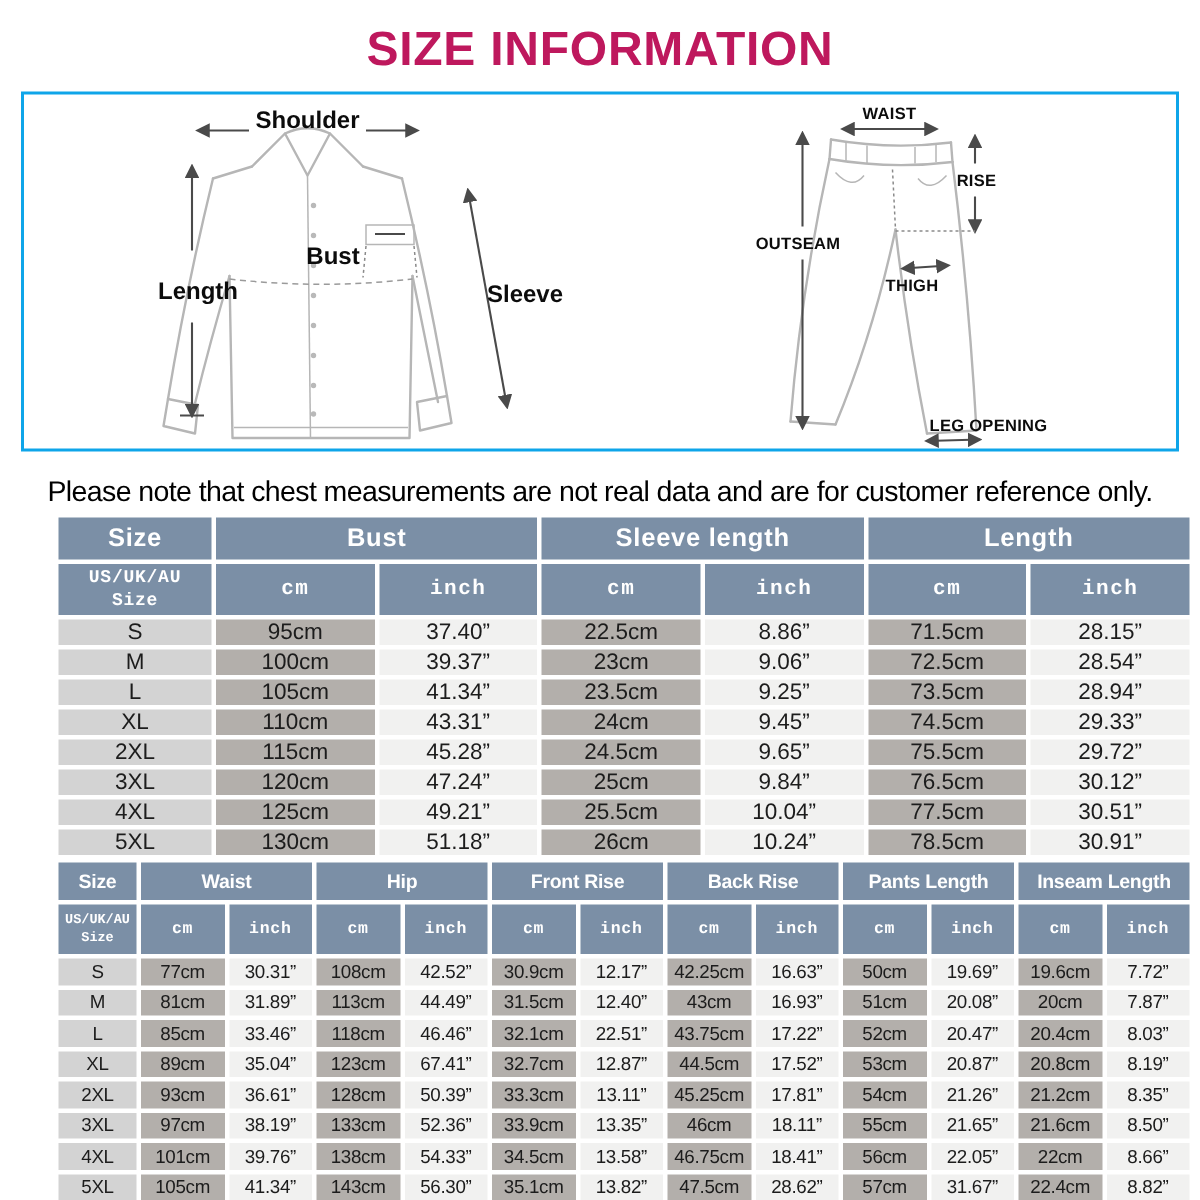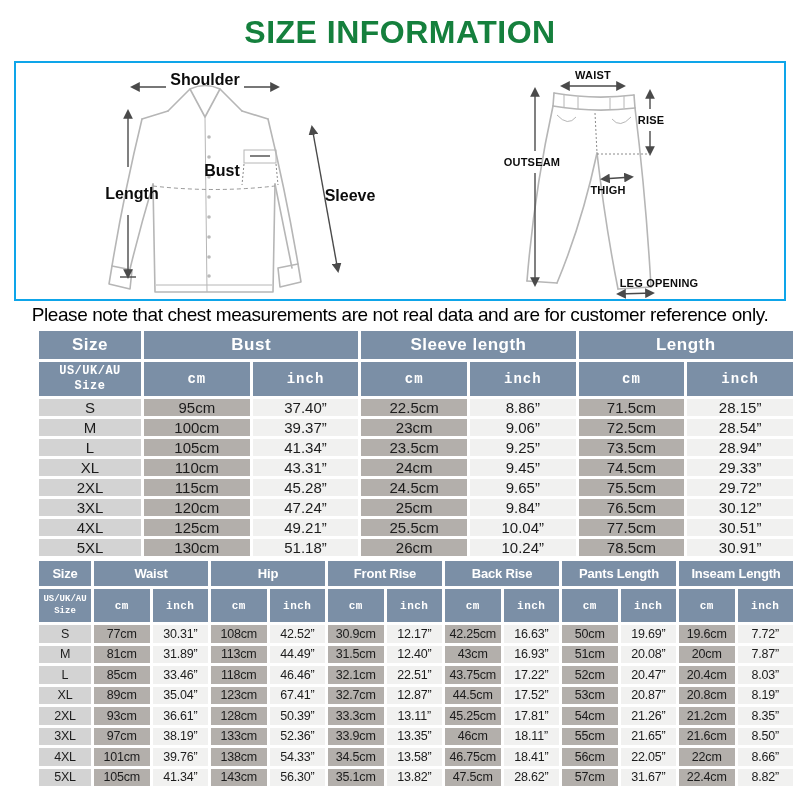--- a/index.html
+++ b/index.html
@@ -1,39 +1,39 @@
 <!DOCTYPE html>
 <html style="--header-blue: #7b8fa6; --size-cell: #d3d3d3; --cm-cell: #b3afab; --inch-cell: #f1f1f0; --outline-gray: #b6b6b6; --arrow-dark: #4a4a4a;"><head>
 <meta charset="utf-8">
 <style>
   html,body{margin:0;padding:0;background:#ffffff;width:800px;height:800px;overflow:hidden;
     font-family:"Liberation Sans",sans-serif;}
   .page{width:800px;height:800px;position:relative;}
 
   
   .title{margin:0;padding-top:14px;text-align:center;font-size:32px;font-weight:bold;
-    color:#15803d;letter-spacing:0.5px;}
+    color:#be185d;letter-spacing:0.5px;}
 
   
   .diagram-box{box-sizing:border-box;margin:10px auto 0 auto;width:772px;height:240px;
     border:2px solid #0ea5e9;display:flex;background:#fff;}
   .diagram-box svg{display:block;}
   .garment{fill:none;stroke:var(--outline-gray);stroke-width:1.6;stroke-linejoin:round;stroke-linecap:round;}
   .garment-thin{fill:none;stroke:var(--outline-gray);stroke-width:1;}
   .dashline{fill:none;stroke:#9a9a9a;stroke-width:1;stroke-dasharray:4,3;}
   .dotline{fill:none;stroke:#8a8a8a;stroke-width:1;stroke-dasharray:2,2;}
   .measure{fill:none;stroke:var(--arrow-dark);stroke-width:1.4;}
   .arrow-fill{fill:var(--arrow-dark);}
   .shirt-label{font-family:"Liberation Sans",sans-serif;font-size:16px;font-weight:bold;fill:#0c0c0c;}
   .pants-label{font-family:"Liberation Sans",sans-serif;font-size:11px;font-weight:bold;fill:#0c0c0c;letter-spacing:0.2px;}
   .btn-dot{fill:#b9b9b9;}
 
   
   .note{width:800px;height:27px;display:flex;align-items:center;justify-content:center;
-    font-size:19px;letter-spacing:-0.4px;color:#000;white-space:nowrap;margin-top:0;}
+    font-size:19px;letter-spacing:-0.4px;color:#000;white-space:nowrap;margin-top:14px;}
 
   
   table{border-collapse:separate;border-spacing:3px;margin-left:36px;width:760px;table-layout:fixed;}
   th,td{text-align:center;vertical-align:middle;padding:0;overflow:hidden;}
   th{background:var(--header-blue);color:#fff;font-weight:bold;}
   td.c-size{background:var(--size-cell);}
   td.c-cm{background:var(--cm-cell);}
   td.c-inch{background:var(--inch-cell);}
   tbody td{color:#1c1c1c;}
 

